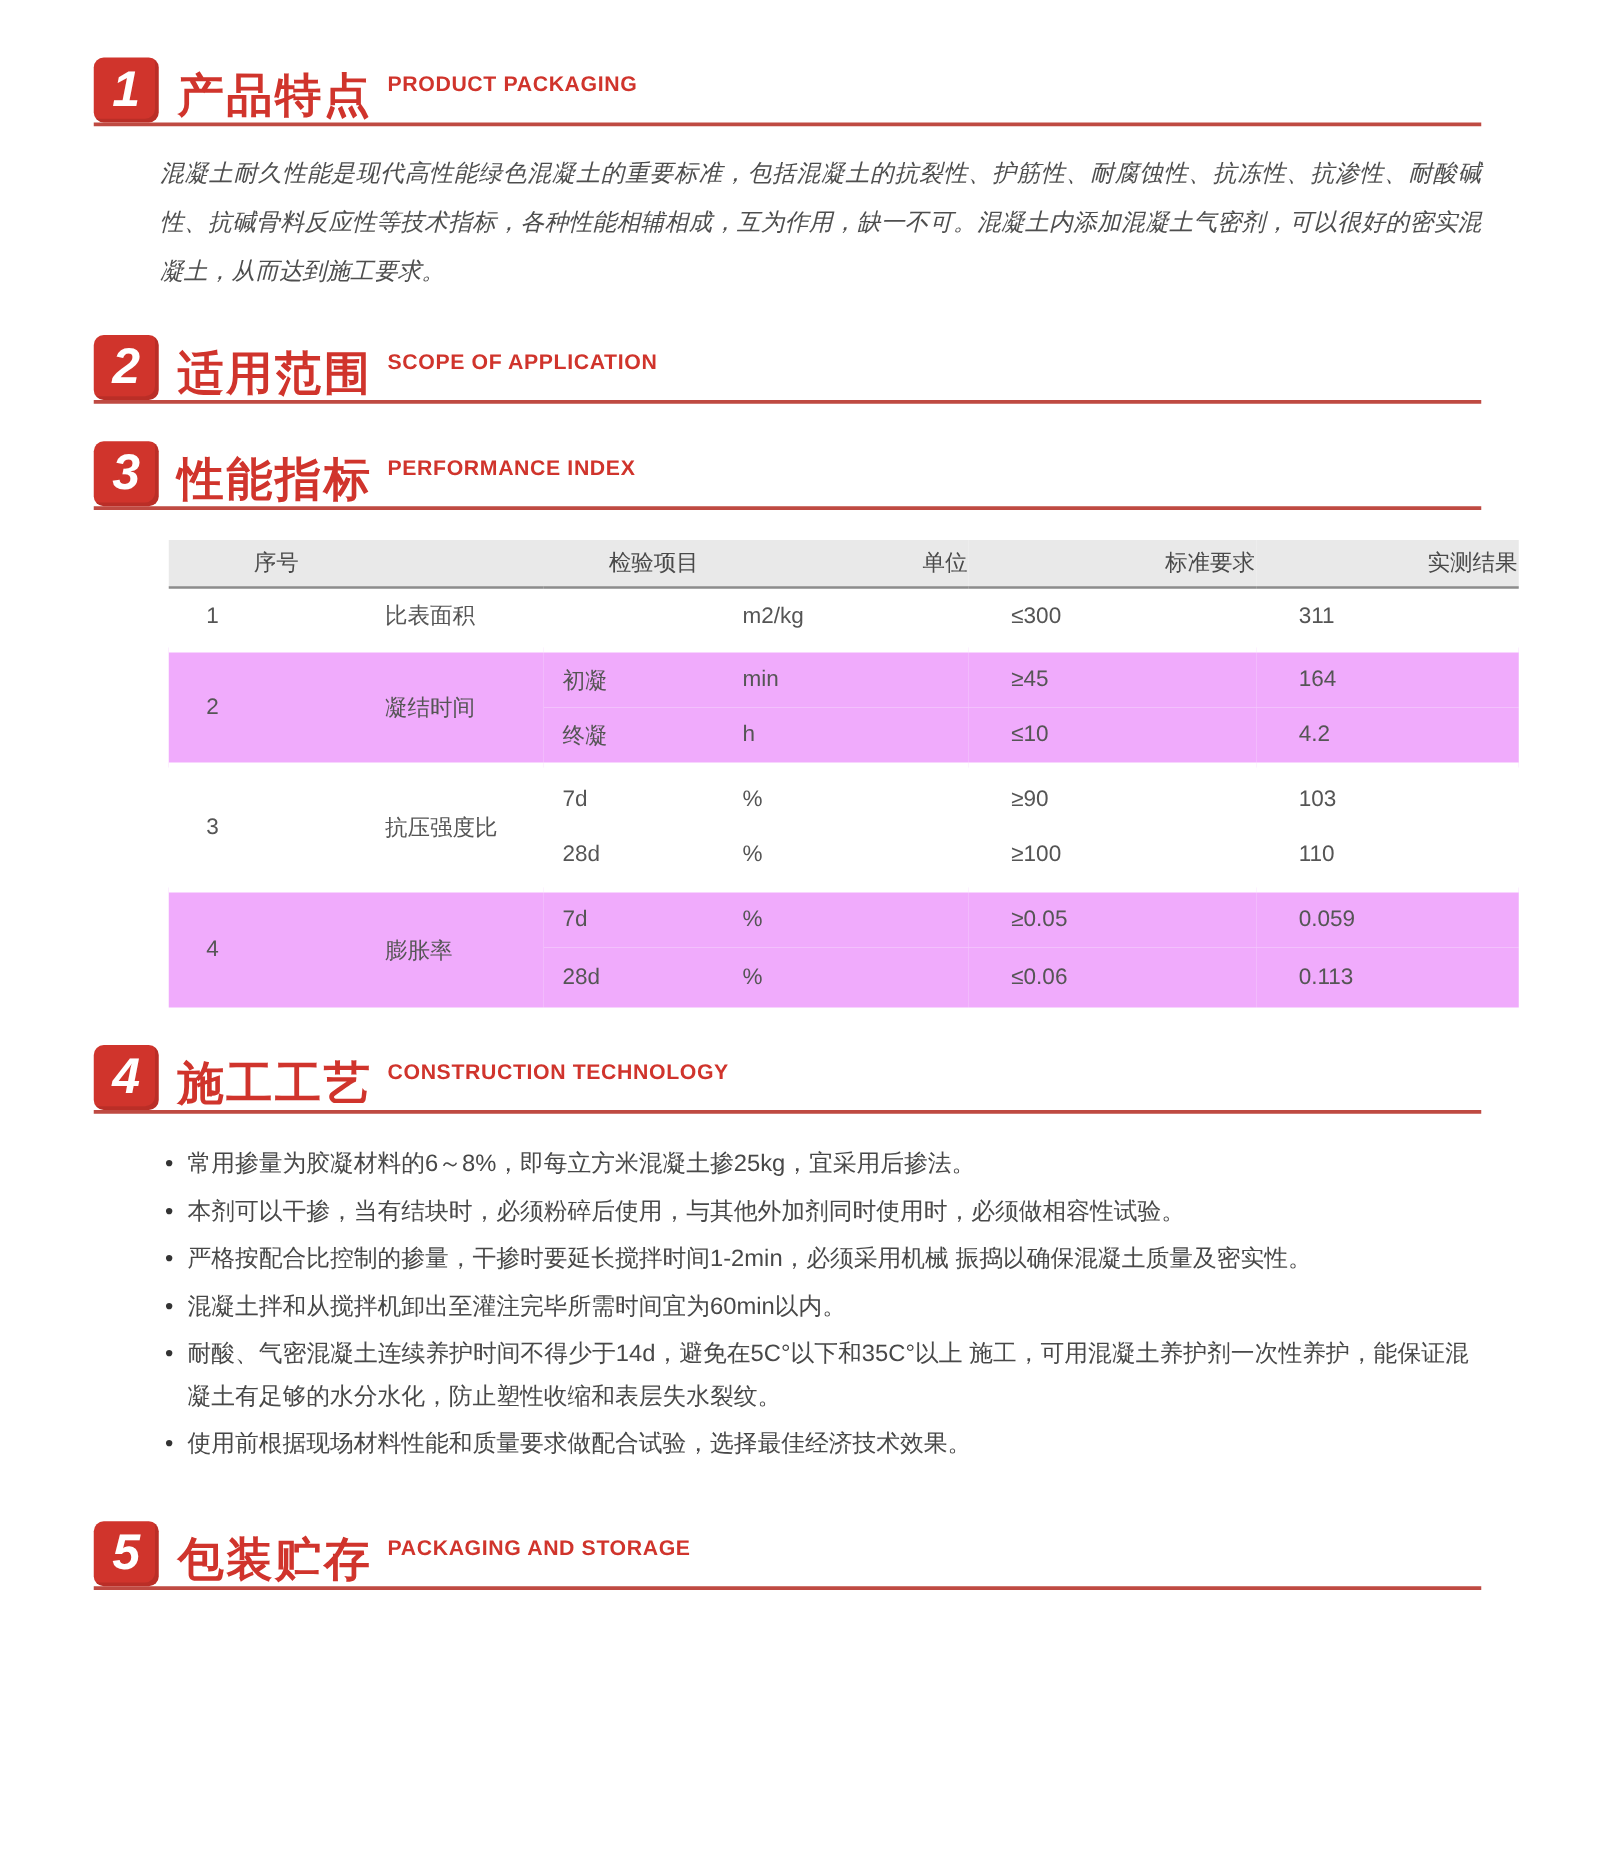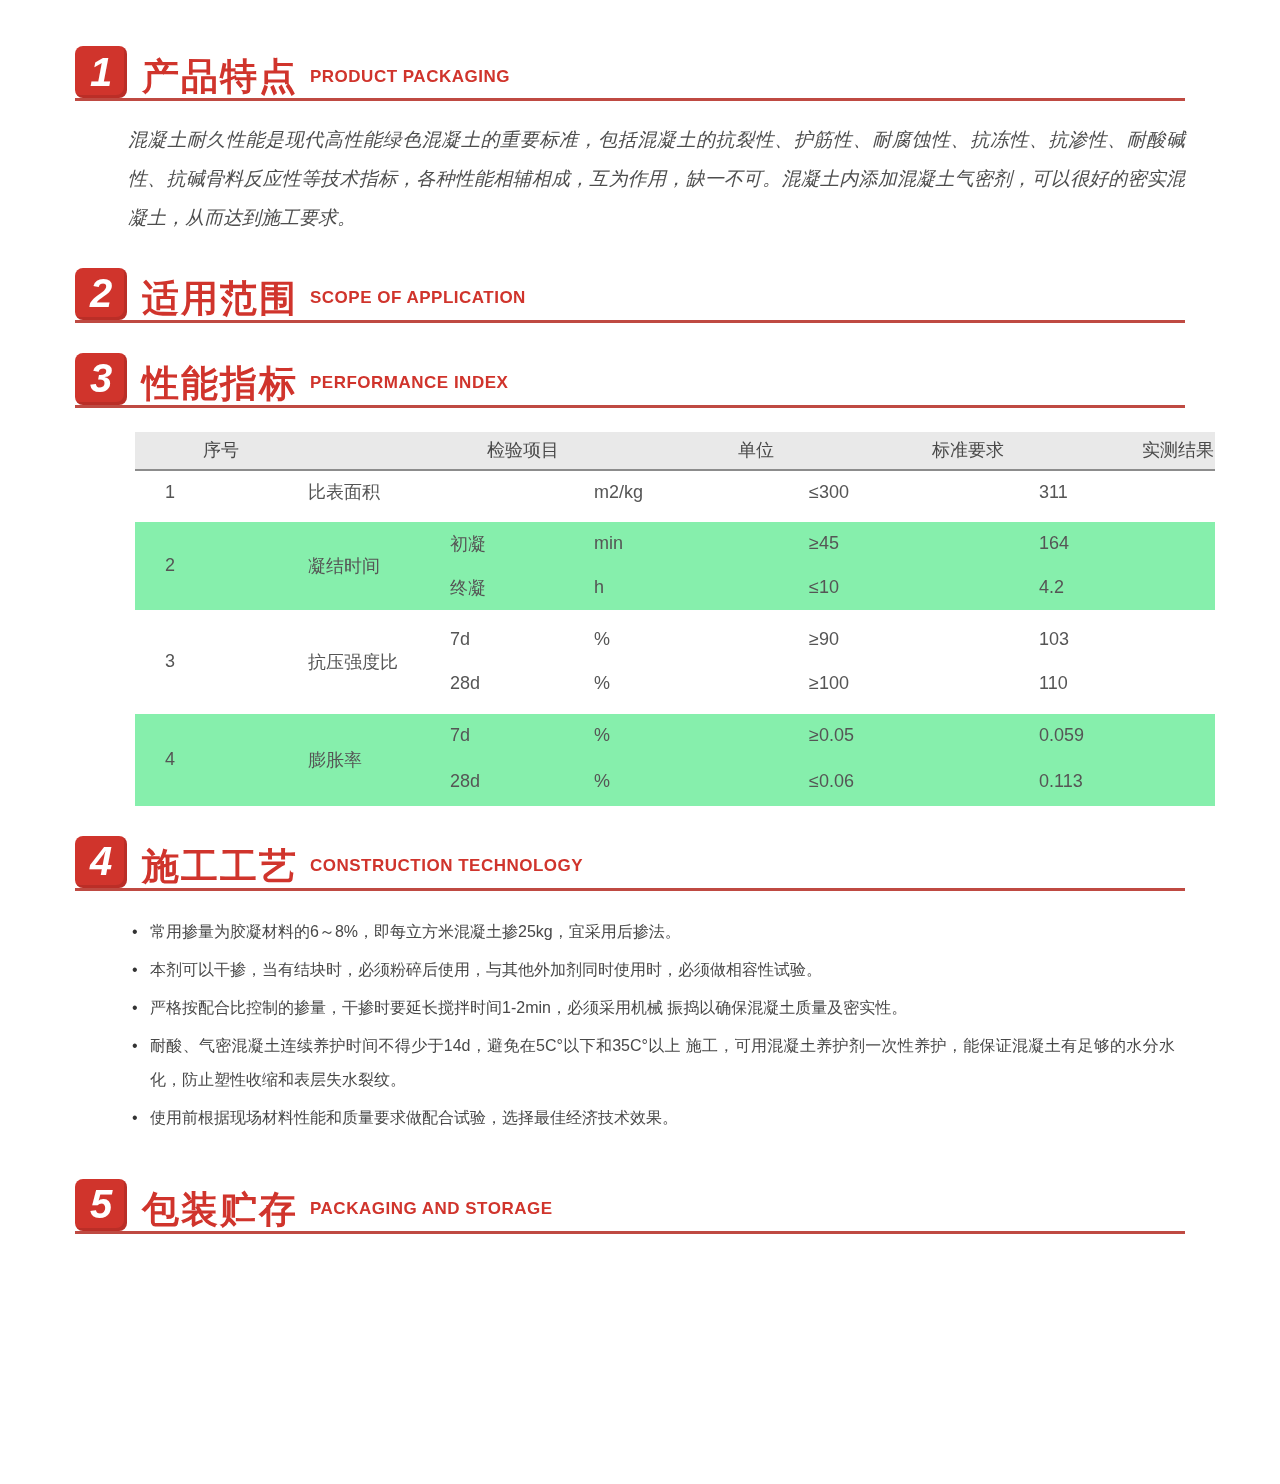--- a/index.html
+++ b/index.html
@@ -15,21 +15,21 @@
     display: flex; align-items: flex-end;
     border-bottom: 3px solid var(--line-red);
   }
   .num-box {
     width: 52px; height: 52px; flex: 0 0 52px;
     background: var(--accent); border-radius: 8px;
     color: #ffffff; font-size: 40px; font-weight: bold; font-style: italic;
     display: flex; align-items: center; justify-content: center;
     box-shadow: inset -3px -3px 0 rgba(0,0,0,0.10);
   }
-  .titles { display: flex; align-items: center; margin-left: 15px; padding-bottom: 3px; }
+  .titles { display: flex; align-items: flex-start; margin-left: 15px; padding-bottom: 3px; }
   .title-zh { font-size: 37px; font-weight: bold; color: var(--accent); letter-spacing: 2px; line-height: 1; }
   .title-en { font-size: 17px; font-weight: bold; color: var(--accent); margin-left: 12px; letter-spacing: 0.5px; }
   .body-text {
     margin: 20px 0 0 53px; max-width: 1057px;
     font-size: 19px; color: #4e4e4e; line-height: 2.05; text-align: justify; font-style: italic;
   }
   
   .perf-table {
     border-collapse: collapse; table-layout: fixed;
     width: 1080px; margin: 24px 0 0 60px;
@@ -45,27 +45,27 @@
     background: #e9e9e9; font-weight: normal; text-align: right;
     height: 38px; border-bottom: 2px solid #8c8c8c; color: #4a4a4a;
   }
   .perf-table td { height: 48px; text-align: left; vertical-align: middle; }
   .perf-table .p1 { padding-left: 30px; }
   .perf-table .p2 { padding-left: 68px; }
   .perf-table .p3 { padding-left: 15px; }
   .perf-table .p4 { padding-left: 34px; }
   .perf-table .p5 { padding-left: 34px; }
   .perf-table .p6 { padding-left: 34px; }
-  .perf-table tr.gray td { background: #86efac; }
+  .perf-table tr.gray td { background: #f0abfc; }
   .perf-table tr.group-start td { border-top: 8px solid #ffffff; }
   
   .bullets { margin: 24px 0 0 55px; padding: 0; list-style: none; max-width: 1045px; }
   .bullets li {
     position: relative; padding-left: 20px;
-    font-size: 16px; color: #484848; line-height: 34px; margin-bottom: 4px;
+    font-size: 19px; color: #484848; line-height: 34px; margin-bottom: 4px;
     text-align: justify;
   }
   .bullets li::before { content: "\2022"; position: absolute; left: 2px; top: 0; color: #333333; }
   .sec-3 .section-body { margin-bottom: 10px; }
   .sec-4 { margin-bottom: 44px; }
 </style>
 </head>
 <body>
 
 <div class="page">
@@ -188,20 +188,21 @@
       </div>
       <div class="titles">
         <span class="title-zh">施工工艺</span>
         <span class="title-en">CONSTRUCTION TECHNOLOGY</span>
       </div>
     </div>
     <ul class="bullets">
       <li>常用掺量为胶凝材料的6～8%，即每立方米混凝土掺25kg，宜采用后掺法。</li>
       <li>本剂可以干掺，当有结块时，必须粉碎后使用，与其他外加剂同时使用时，必须做相容性试验。</li>
       <li>严格按配合比控制的掺量，干掺时要延长搅拌时间1-2min，必须采用机械 振捣以确保混凝土质量及密实性。</li>
+      <li>混凝土拌和从搅拌机卸出至灌注完毕所需时间宜为60min以内。</li>
       <li>耐酸、气密混凝土连续养护时间不得少于14d，避免在5C°以下和35C°以上 施工，可用混凝土养护剂一次性养护，能保证混凝土有足够的水分水化，防止塑性收缩和表层失水裂纹。</li>
       <li>使用前根据现场材料性能和质量要求做配合试验，选择最佳经济技术效果。</li>
     </ul>
   </div>
 
   <div class="section sec-5">
     <div class="sec-header">
       <div class="num-box">
         <span>5</span>
       </div>

